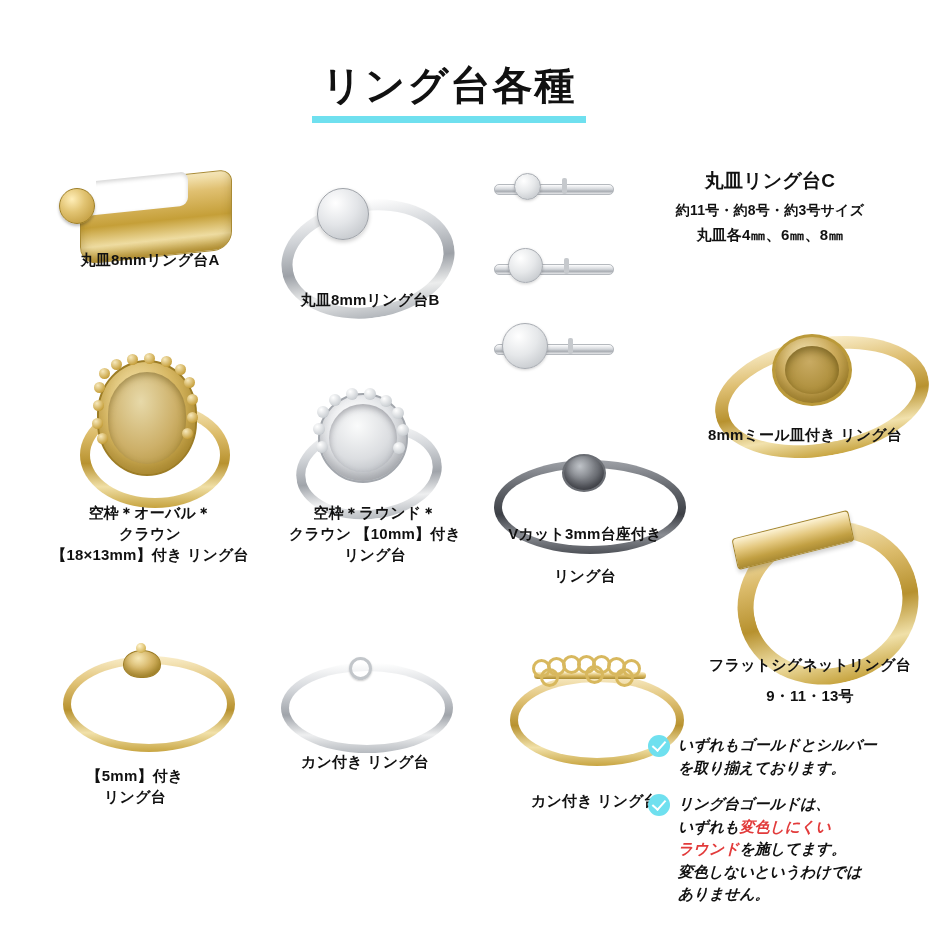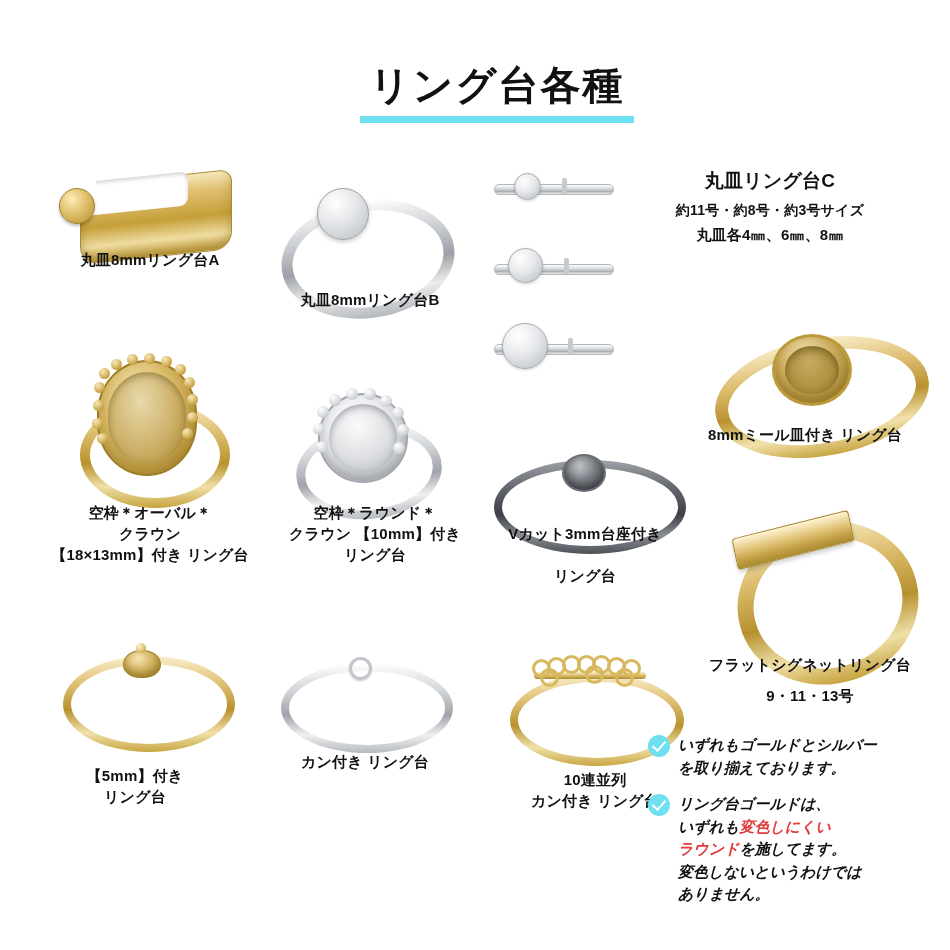--- a/index.html
+++ b/index.html
@@ -21,21 +21,20 @@
     height: 950px;
   }
 
   
   .title-wrap {
     position: absolute;
     top: 58px;
     left: 0;
     width: 898px;
     text-align: center;
-    padding-left: 48px;
   }
   .title {
     display: inline-block;
     position: relative;
     font-size: 40px;
     font-weight: bold;
     letter-spacing: 2px;
     color: #111;
     padding: 0 6px 10px 6px;
   }
@@ -532,21 +531,20 @@
       <div class="row-loop" style="left:72px; top:15px;"></div>
       <div class="row-loop" style="left:87px; top:15px;"></div>
       <div class="row-loop" style="left:102px; top:15px;"></div>
       <div class="row-loop" style="left:117px; top:17px;"></div>
       <div class="row-loop" style="left:132px; top:19px;"></div>
       <div class="row-loop" style="left:50px; top:28px;"></div>
       <div class="row-loop" style="left:95px; top:25px;"></div>
       <div class="row-loop" style="left:125px; top:28px;"></div>
     </div>
   </div>
-  <div class="caption" style="left:470px; top:770px; width:250px;">10連並列</div>
   <div class="caption" style="left:470px; top:791px; width:250px;">カン付き リング台</div>
 
   <div class="notes">
 
     <div class="note">
       <div class="check"></div>
       <div class="note-text">
         <div>いずれもゴールドとシルバー</div>
         <div>を取り揃えております。</div>
       </div>

